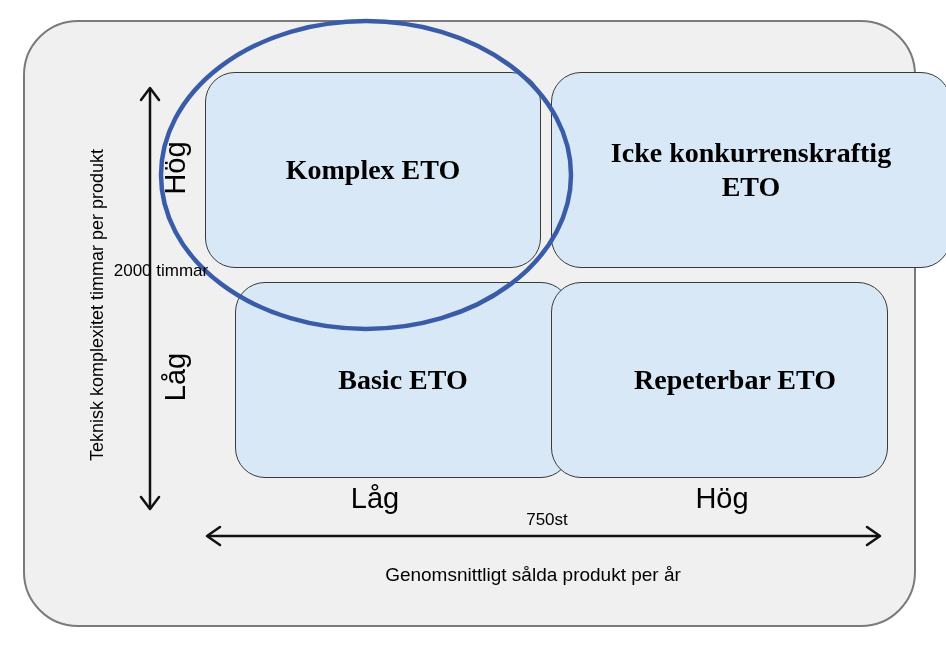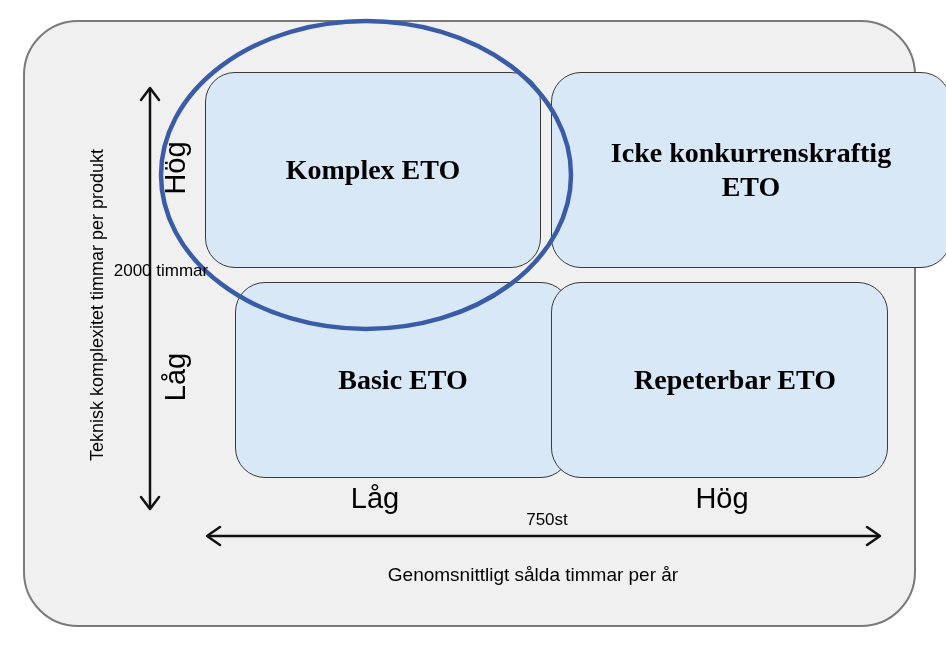--- a/index.html
+++ b/index.html
@@ -88,15 +88,15 @@
   </svg>
 
   <div class="lbl rot axis-title" style="left:97px;top:305px;">Teknisk komplexitet timmar per produkt</div>
   <div class="lbl rot axis-end" style="left:175px;top:168px;">Hög</div>
   <div class="lbl rot axis-end" style="left:175px;top:377px;">Låg</div>
   <div class="lbl threshold" style="left:161px;top:271px;">2000 timmar</div>
 
   <div class="lbl axis-end" style="left:375px;top:498px;">Låg</div>
   <div class="lbl axis-end" style="left:722px;top:498px;">Hög</div>
   <div class="lbl threshold" style="left:547px;top:520px;">750st</div>
-  <div class="lbl x-title" style="left:533px;top:575px;">Genomsnittligt sålda timmar per år</div>
+  <div class="lbl x-title" style="left:533px;top:575px;">Genomsnittligt sålda produkt per år</div>
 
 </div>
 
 </body></html>

